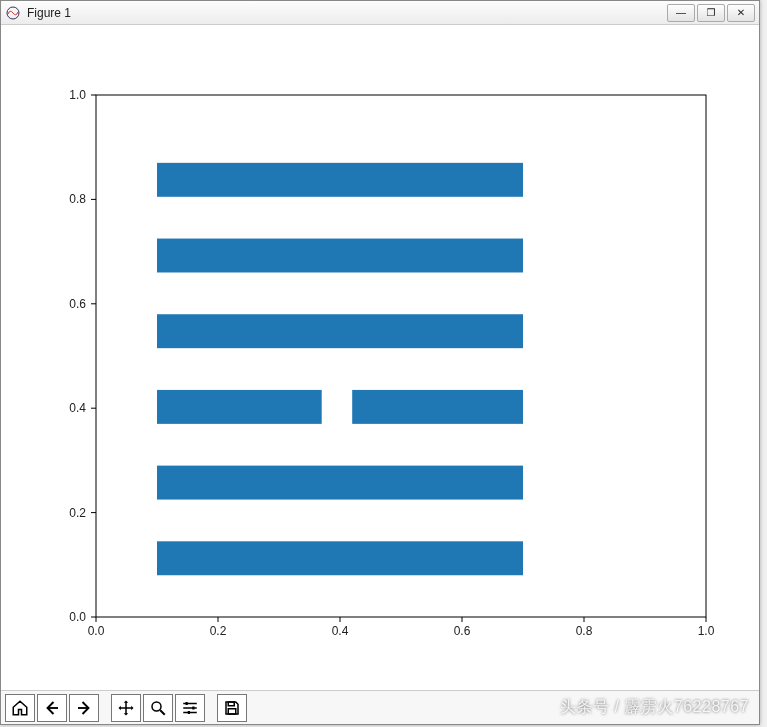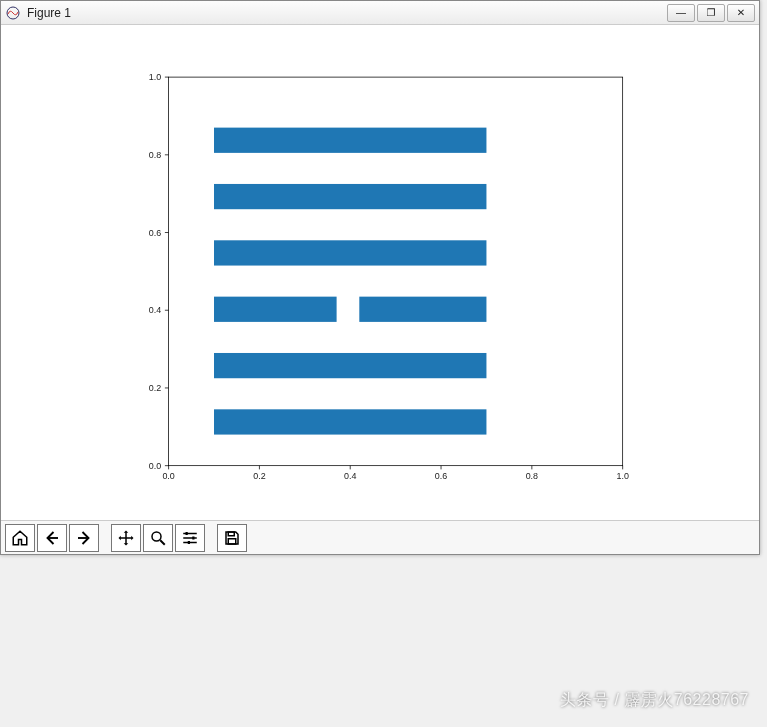--- a/index.html
+++ b/index.html
@@ -8,21 +8,21 @@
     background: #f0f0f0;
     width: 767px;
     height: 727px;
     overflow: hidden;
     position: relative;
   }
   .window {
     position: absolute;
     top: 0; left: 0;
     width: 760px;
-    height: 555px;
+    height: 725px;
     background: #0c4a6e;
     border: 1px solid #888;
     box-shadow: 0 0 4px rgba(0,0,0,0.3);
     display: flex;
     flex-direction: column;
   }
   .titlebar {
     height: 24px;
     background: linear-gradient(#fdfdfd, #ececec);
     border-bottom: 1px solid #ccc;
@@ -74,21 +74,21 @@
     border: 1px solid #777;
     background: #ffffff;
     display: flex; align-items: center; justify-content: center;
     cursor: pointer;
   }
   .toolbar .sep { width: 8px; }
   .toolbar svg { width: 18px; height: 18px; }
   .watermark {
     position: absolute;
     right: 18px;
-    bottom: 16px;
+    bottom: 9px;
     color: rgba(255,255,255,0.85);
     font-size: 16px;
     text-shadow: 0 0 3px rgba(0,0,0,0.6);
     pointer-events: none;
     letter-spacing: 0.5px;
   }
   .axis-text { font: 12px sans-serif; fill: #222; }
 </style>
 </head>
 <body>

